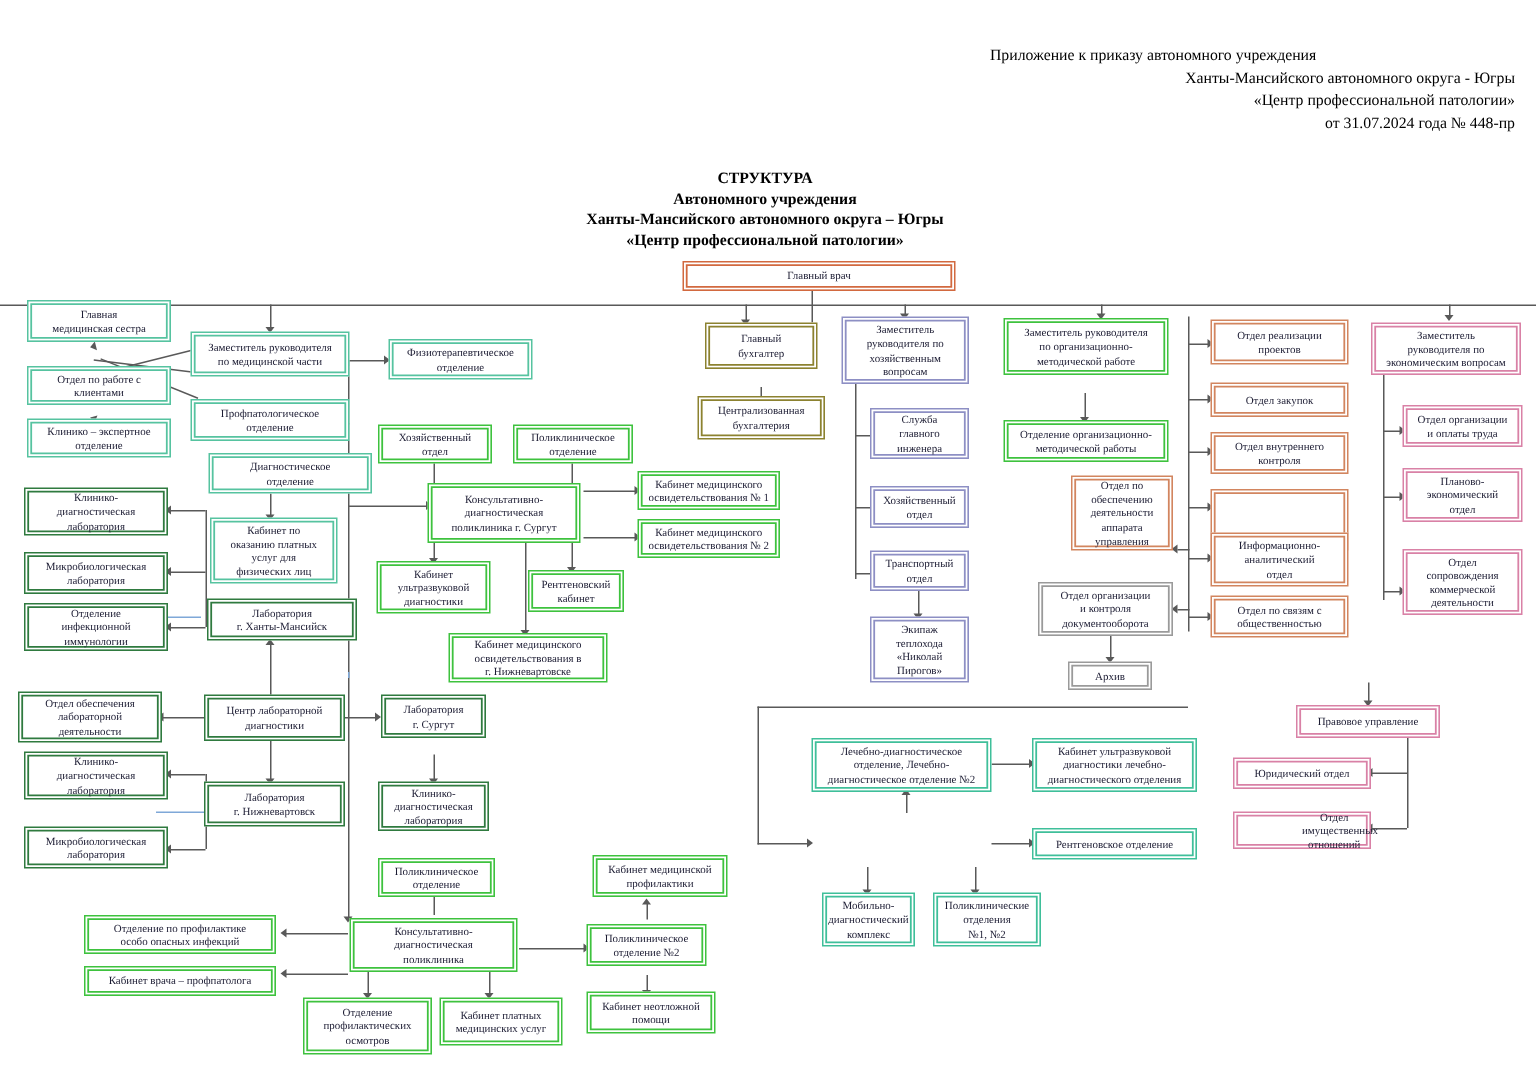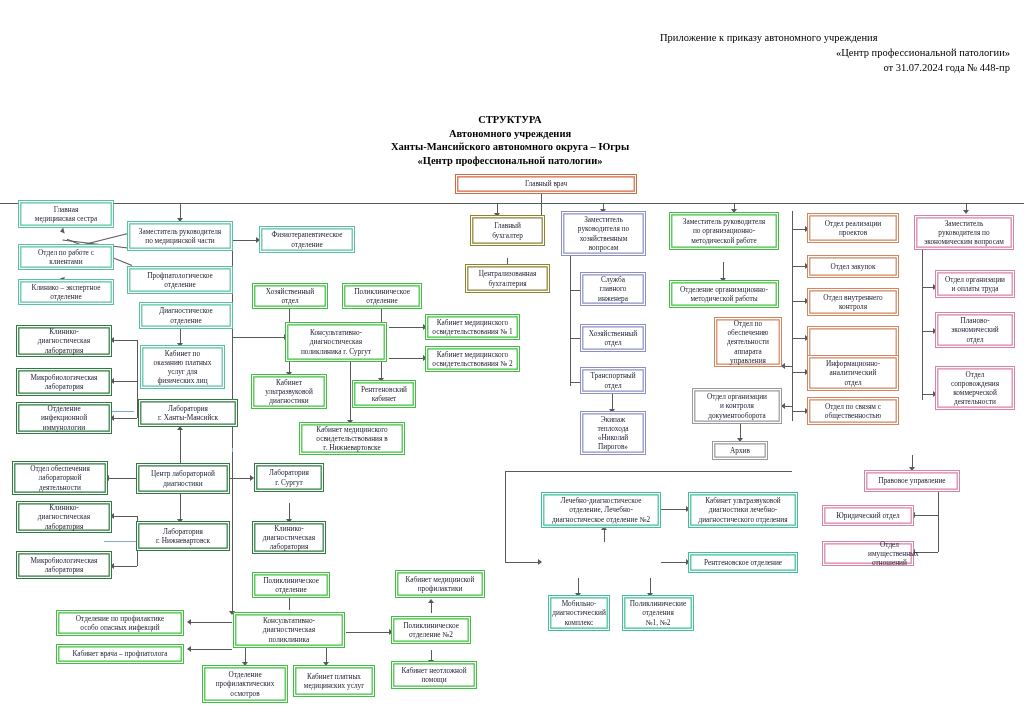--- a/index.html
+++ b/index.html
@@ -48,20 +48,21 @@
   .arw.right{border-top:3px solid transparent;border-bottom:3px solid transparent;border-left:4.5px solid #595959;}
   .arw.left{border-top:3px solid transparent;border-bottom:3px solid transparent;border-right:4.5px solid #595959;}
 </style>
 </head>
 <body>
 
 <div id="page">
 
   <div id="doc-note">
     <div class="ln1">Приложение  к приказу автономного учреждения</div>
+    <div class="ln2">Ханты-Мансийского автономного округа - Югры</div>
     <div class="ln3">«Центр профессиональной патологии»</div>
     <div class="ln4">от 31.07.2024 года № 448-пр</div>
   </div>
 
   <div id="chart-title">
     <div>СТРУКТУРА</div>
     <div>Автономного учреждения</div>
     <div>Ханты-Мансийского автономного округа – Югры</div>
     <div>«Центр профессиональной патологии»</div>
   </div>
@@ -257,21 +258,21 @@
   <div class="node dbl c-teal" style="left:18px;top:279px;width:96px;height:26px;">
     <span>Клинико – экспертное<br>отделение</span>
   </div>
 
   <div class="node dbl c-teal" style="left:127px;top:221px;width:106px;height:30px;">
     <span>Заместитель руководителя<br>по медицинской части</span>
   </div>
   <div class="node dbl c-teal" style="left:127px;top:266px;width:106px;height:28px;">
     <span>Профпатологическое<br>отделение</span>
   </div>
-  <div class="node dbl c-teal" style="left:139px;top:302px;width:94px;height:27px;">
+  <div class="node dbl c-teal" style="left:139px;top:302px;width:109px;height:27px;">
     <span>Диагностическое<br>отделение</span>
   </div>
   <div class="node dbl c-teal" style="left:140px;top:345px;width:85px;height:44px;">
     <span>Кабинет по<br>оказанию платных<br>услуг для<br>физических лиц</span>
   </div>
   <div class="node dbl c-dgreen" style="left:138px;top:399px;width:100px;height:28px;">
     <span>Лаборатория<br>г. Ханты-Мансийск</span>
   </div>
 
   <div class="node dbl c-dgreen" style="left:16px;top:325px;width:96px;height:32px;">

